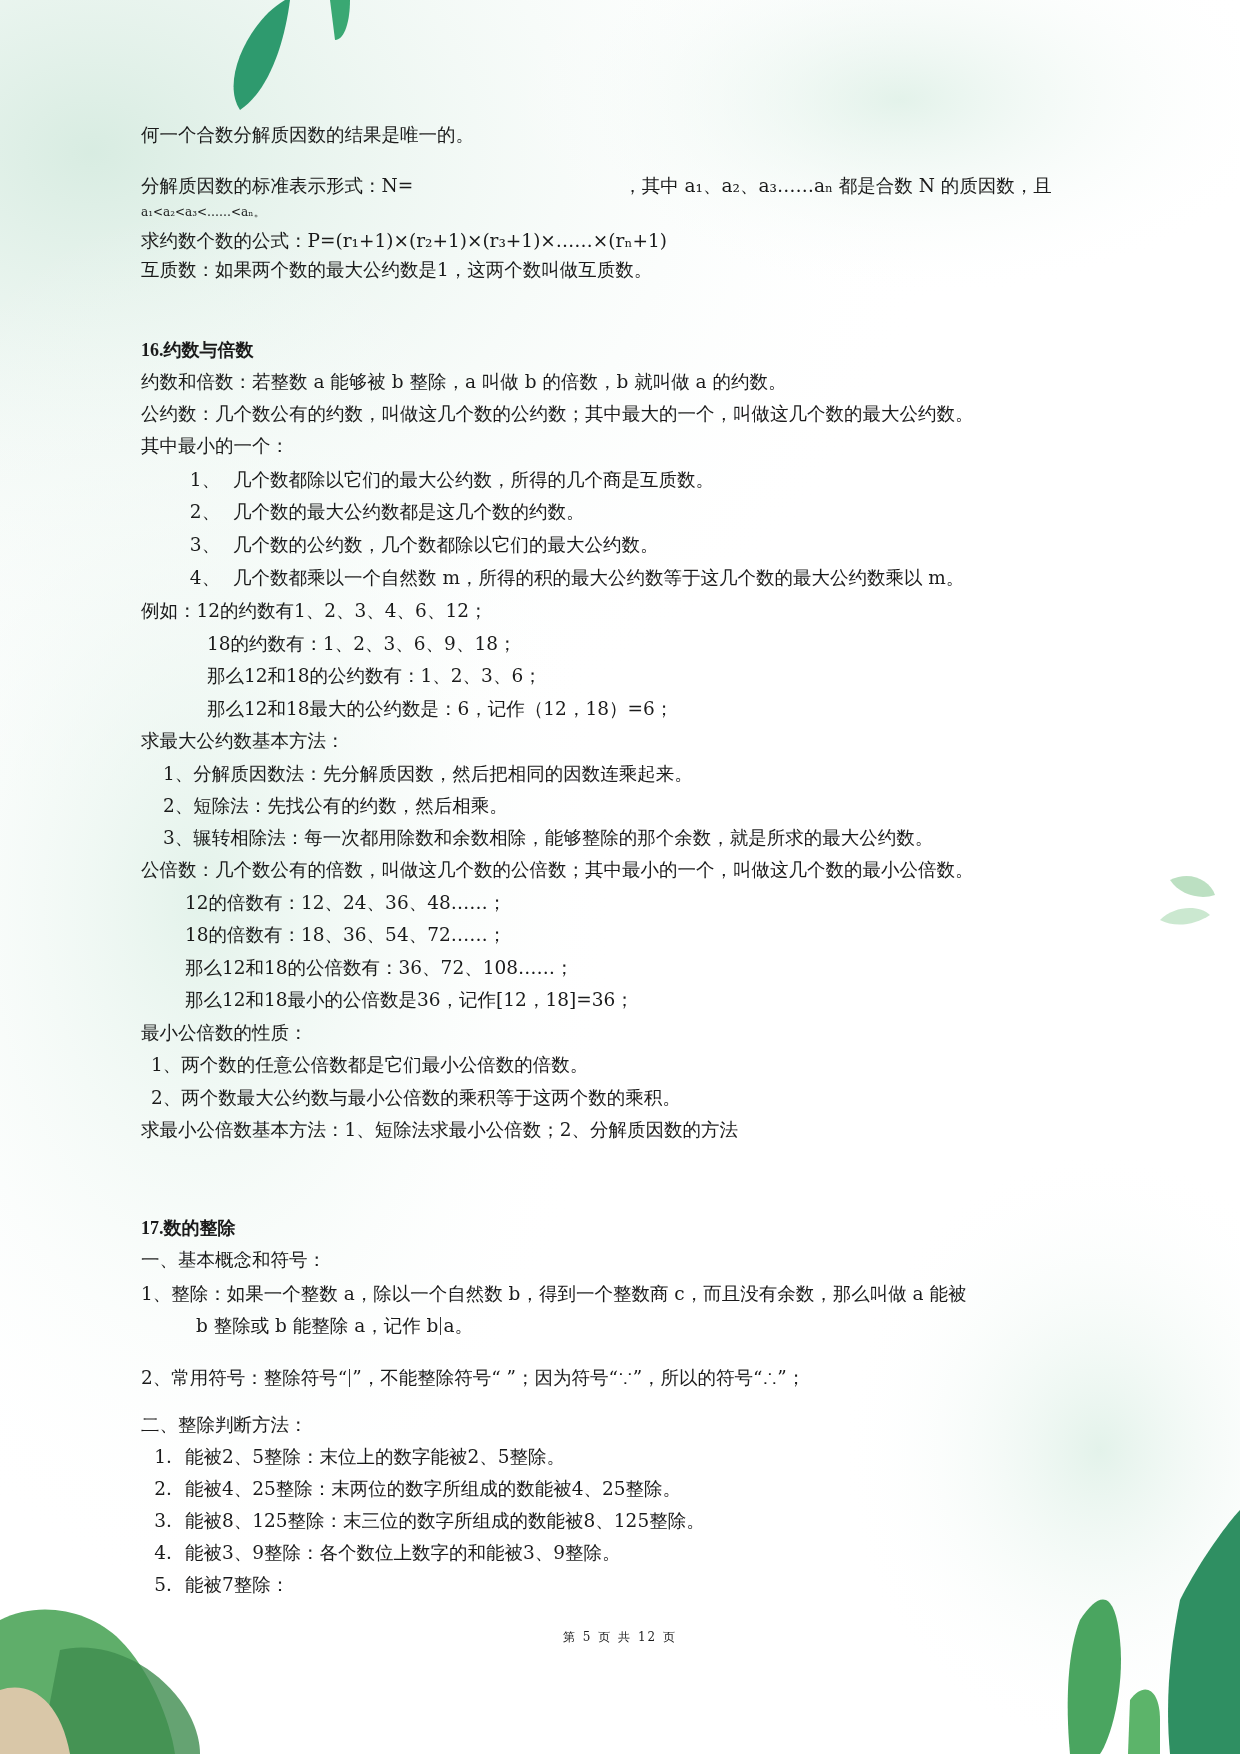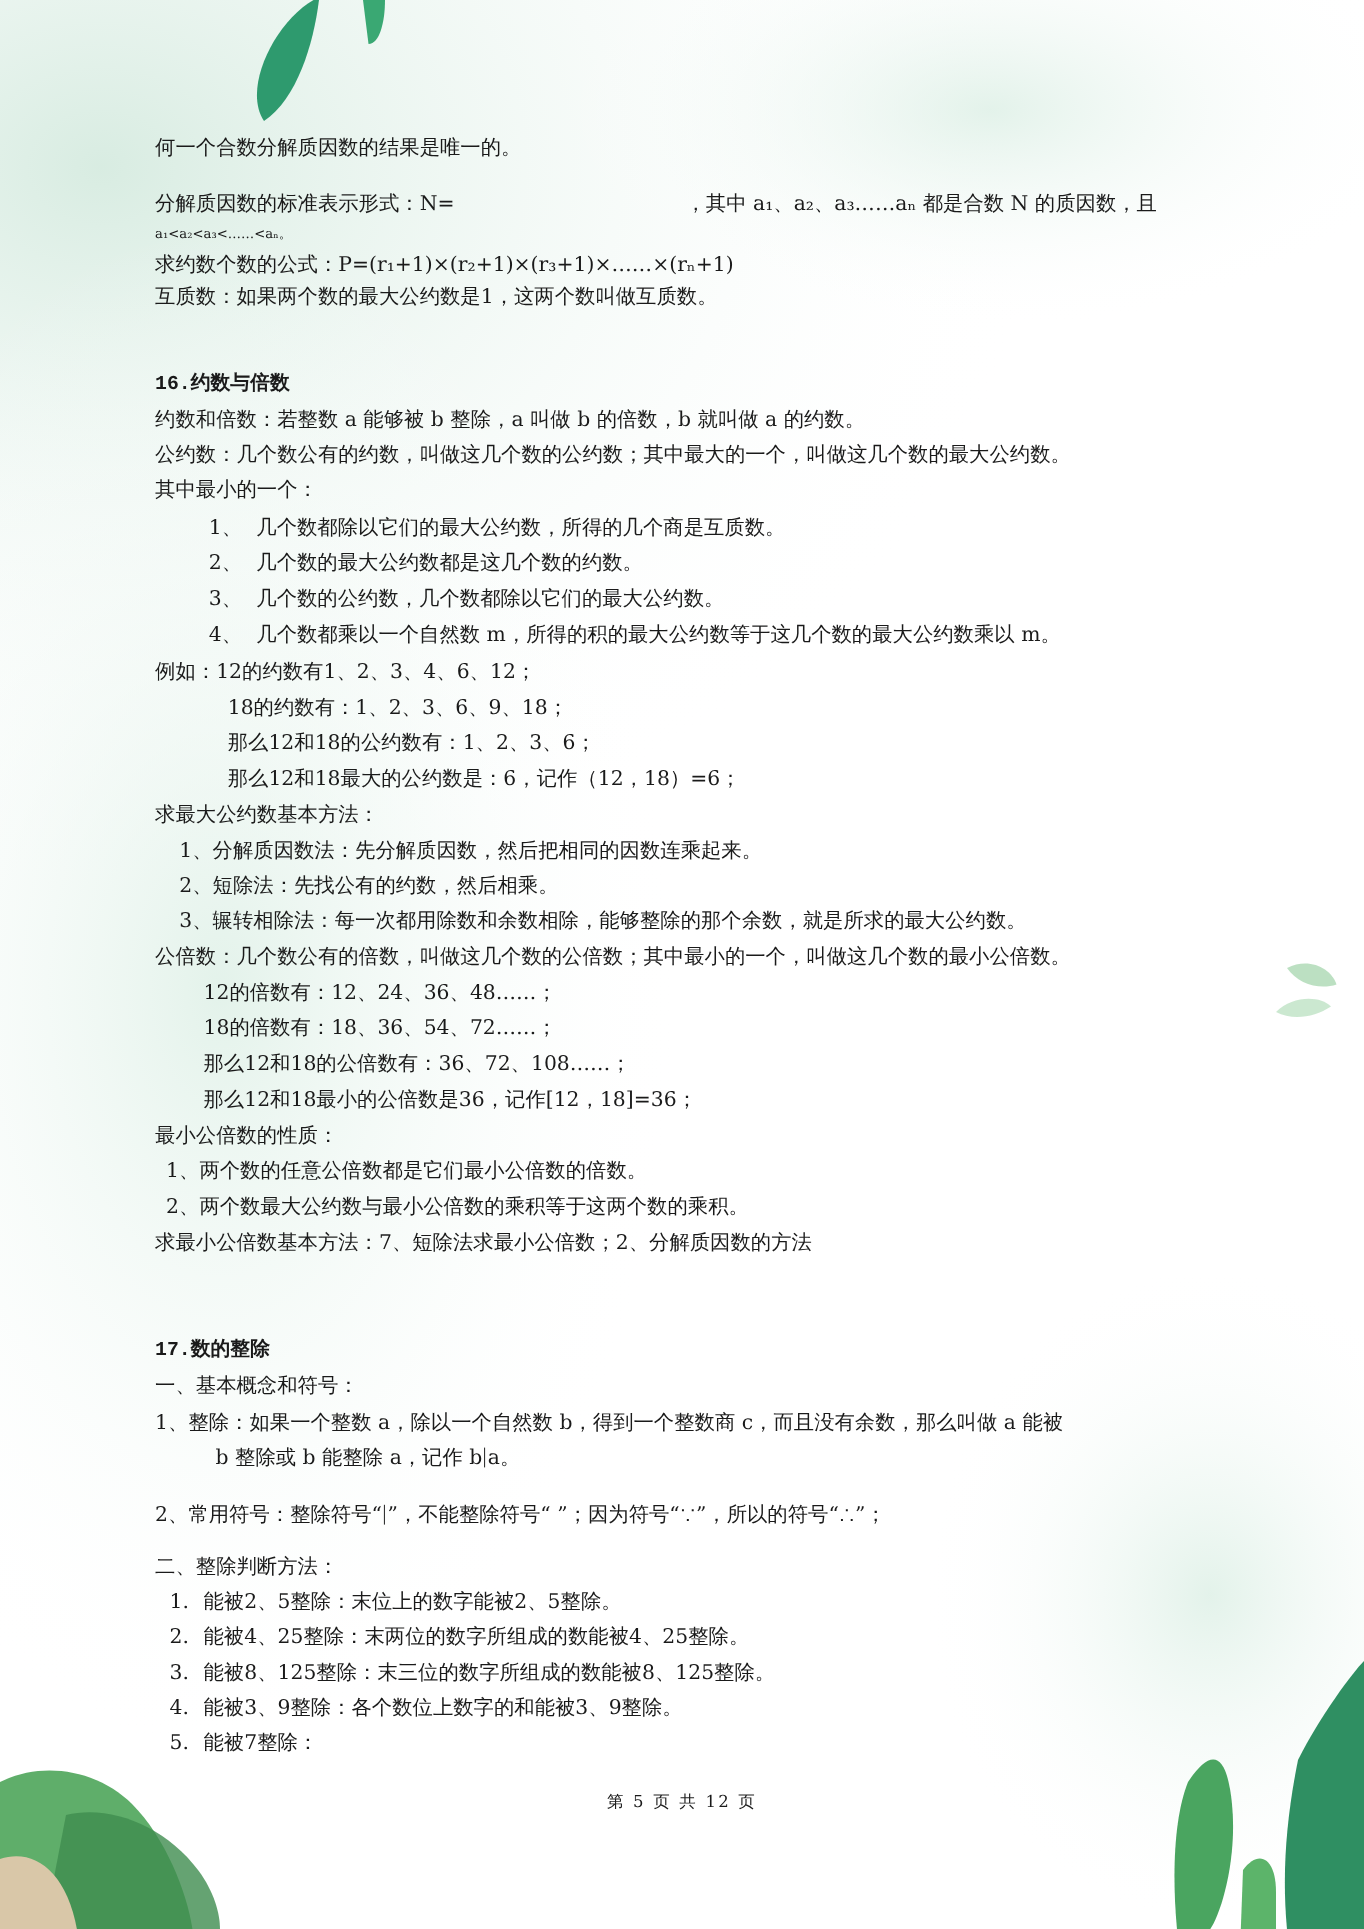--- a/index.html
+++ b/index.html
@@ -5,22 +5,22 @@
   html, body { margin: 0; padding: 0; }
   body {
     width: 1240px; height: 1754px; position: relative; overflow: hidden;
     background: #ffffff;
     font-family: "DejaVu Serif", "Liberation Serif", serif;
     color: #1a1a1a;
   }
   .bg { position: absolute; inset: 0; z-index: 0; }
   .page { position: absolute; left: 141px; top: 0; width: 960px; z-index: 1; font-size: 18.5px; }
   .line { position: absolute; left: 0; white-space: nowrap; line-height: 24px; text-align: center; }
-  .h { font-weight: bold; font-family: Liberation Mono, monospace; font-size: 18px; }
-  .footer { position: absolute; left: 0; width: 1240px; top: 1629px; text-align: center; font-size: 15px; z-index: 1; letter-spacing: 2px; }
+  .h { font-weight: bold; font-family: Liberation Serif, serif; font-size: 18px; }
+  .footer { position: absolute; left: 0; width: 1240px; top: 1629px; text-align: center; font-size: 12px; z-index: 1; letter-spacing: 2px; }
   .blank { display: inline-block; width: 210px; }
   .bar { display: inline-block; border-left: 1px solid #333; height: 18px; vertical-align: -3px; margin: 0 2px; }
 </style>
 </head>
 <body>
 
 <svg class="bg" width="1240" height="1754" viewBox="0 0 1240 1754">
   <defs>
     <radialGradient id="w1" cx="0.3" cy="0.35" r="0.6">
       <stop offset="0" stop-color="#d6ebe0" stop-opacity="0.95"></stop>
@@ -84,21 +84,21 @@
 
   <div class="line" style="top:858px">公倍数：几个数公有的倍数，叫做这几个数的公倍数；其中最小的一个，叫做这几个数的最小公倍数。</div>
   <div class="line" style="top:891px; left:44px">12的倍数有：12、24、36、48……；</div>
   <div class="line" style="top:923px; left:44px">18的倍数有：18、36、54、72……；</div>
   <div class="line" style="top:956px; left:44px">那么12和18的公倍数有：36、72、108……；</div>
   <div class="line" style="top:988px; left:44px">那么12和18最小的公倍数是36，记作[12，18]=36；</div>
 
   <div class="line" style="top:1021px">最小公倍数的性质：</div>
   <div class="line" style="top:1053px; left:10px">1、两个数的任意公倍数都是它们最小公倍数的倍数。</div>
   <div class="line" style="top:1086px; left:10px">2、两个数最大公约数与最小公倍数的乘积等于这两个数的乘积。</div>
-  <div class="line" style="top:1118px">求最小公倍数基本方法：7、短除法求最小公倍数；2、分解质因数的方法</div>
+  <div class="line" style="top:1118px">求最小公倍数基本方法：1、短除法求最小公倍数；2、分解质因数的方法</div>
 
   <div class="line h" style="top:1216px">17.数的整除</div>
   <div class="line" style="top:1248px">一、基本概念和符号：</div>
   <div class="line" style="top:1282px">1、整除：如果一个整数 a，除以一个自然数 b，得到一个整数商 c，而且没有余数，那么叫做 a 能被</div>
   <div class="line" style="top:1314px; left:55px"><span>b 整除或 b 能整除 a，记作 b</span><span class="bar"></span><span>a。</span></div>
 
   <div class="line" style="top:1366px"><span>2、常用符号：整除符号“</span><span class="bar"></span><span>”，不能整除符号“  ”；因为符号“∵”，所以的符号“∴”；</span></div>
 
   <div class="line" style="top:1413px">二、整除判断方法：</div>
   <div class="line" style="top:1445px"><span style="display:inline-block;width:44px">1.</span><span>能被2、5整除：末位上的数字能被2、5整除。</span></div>

